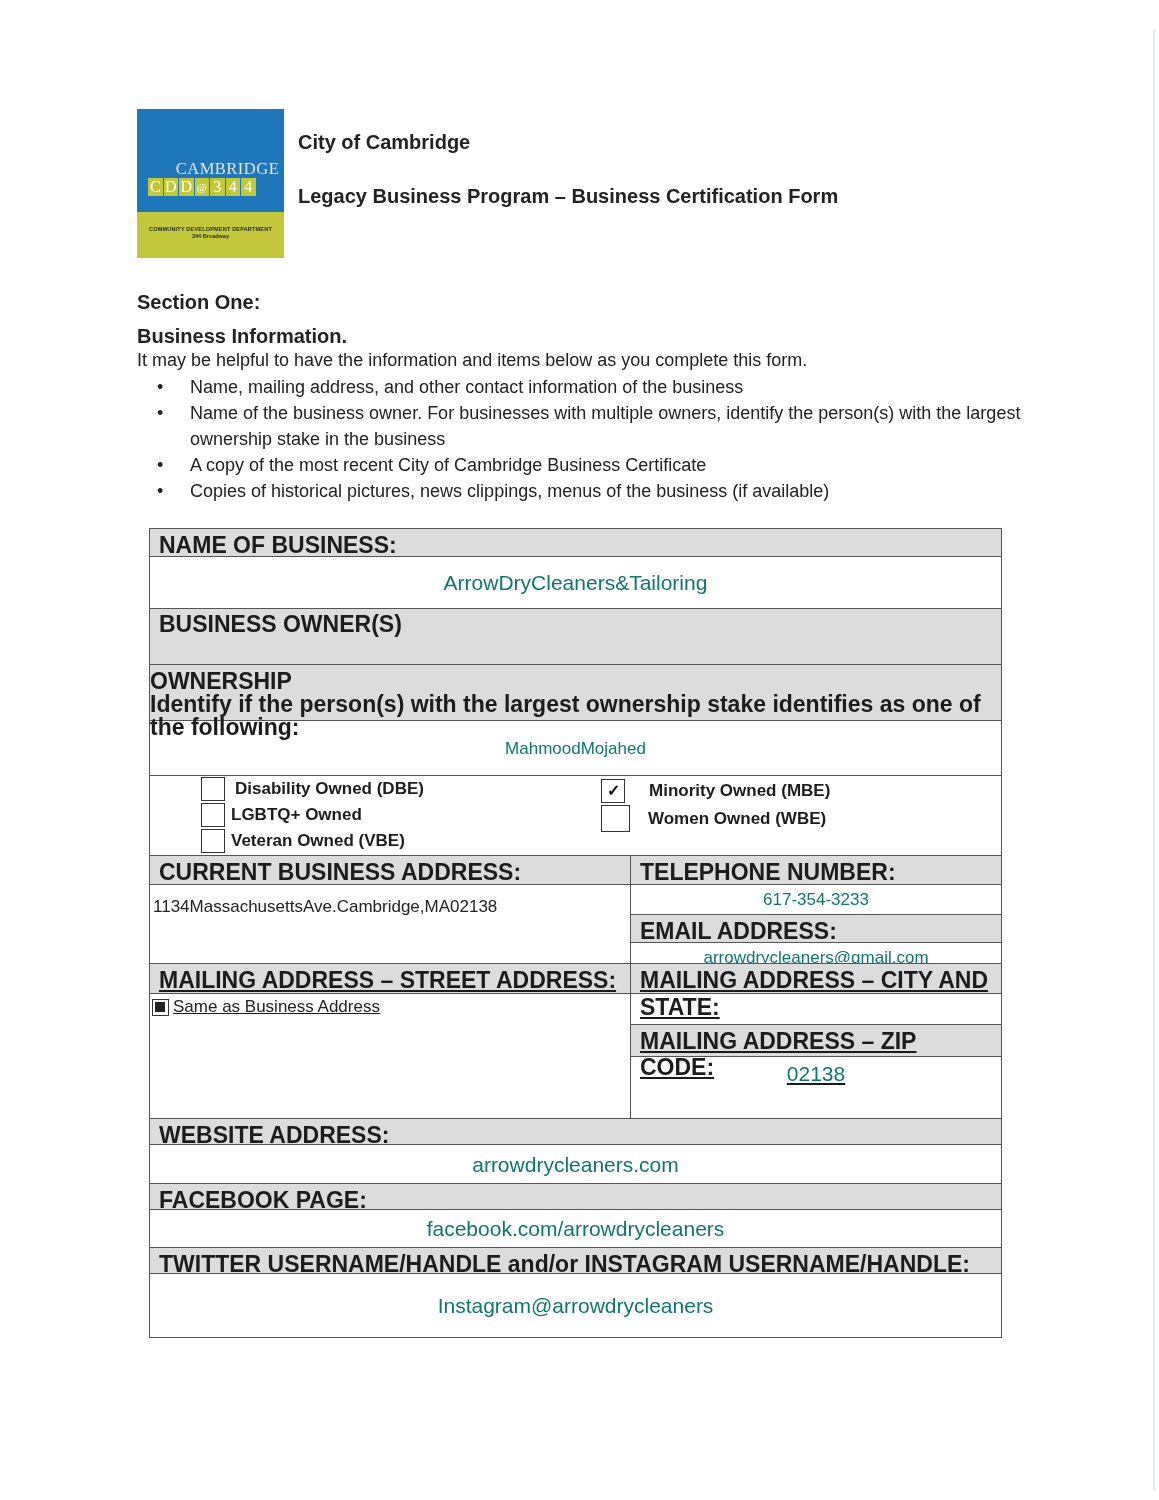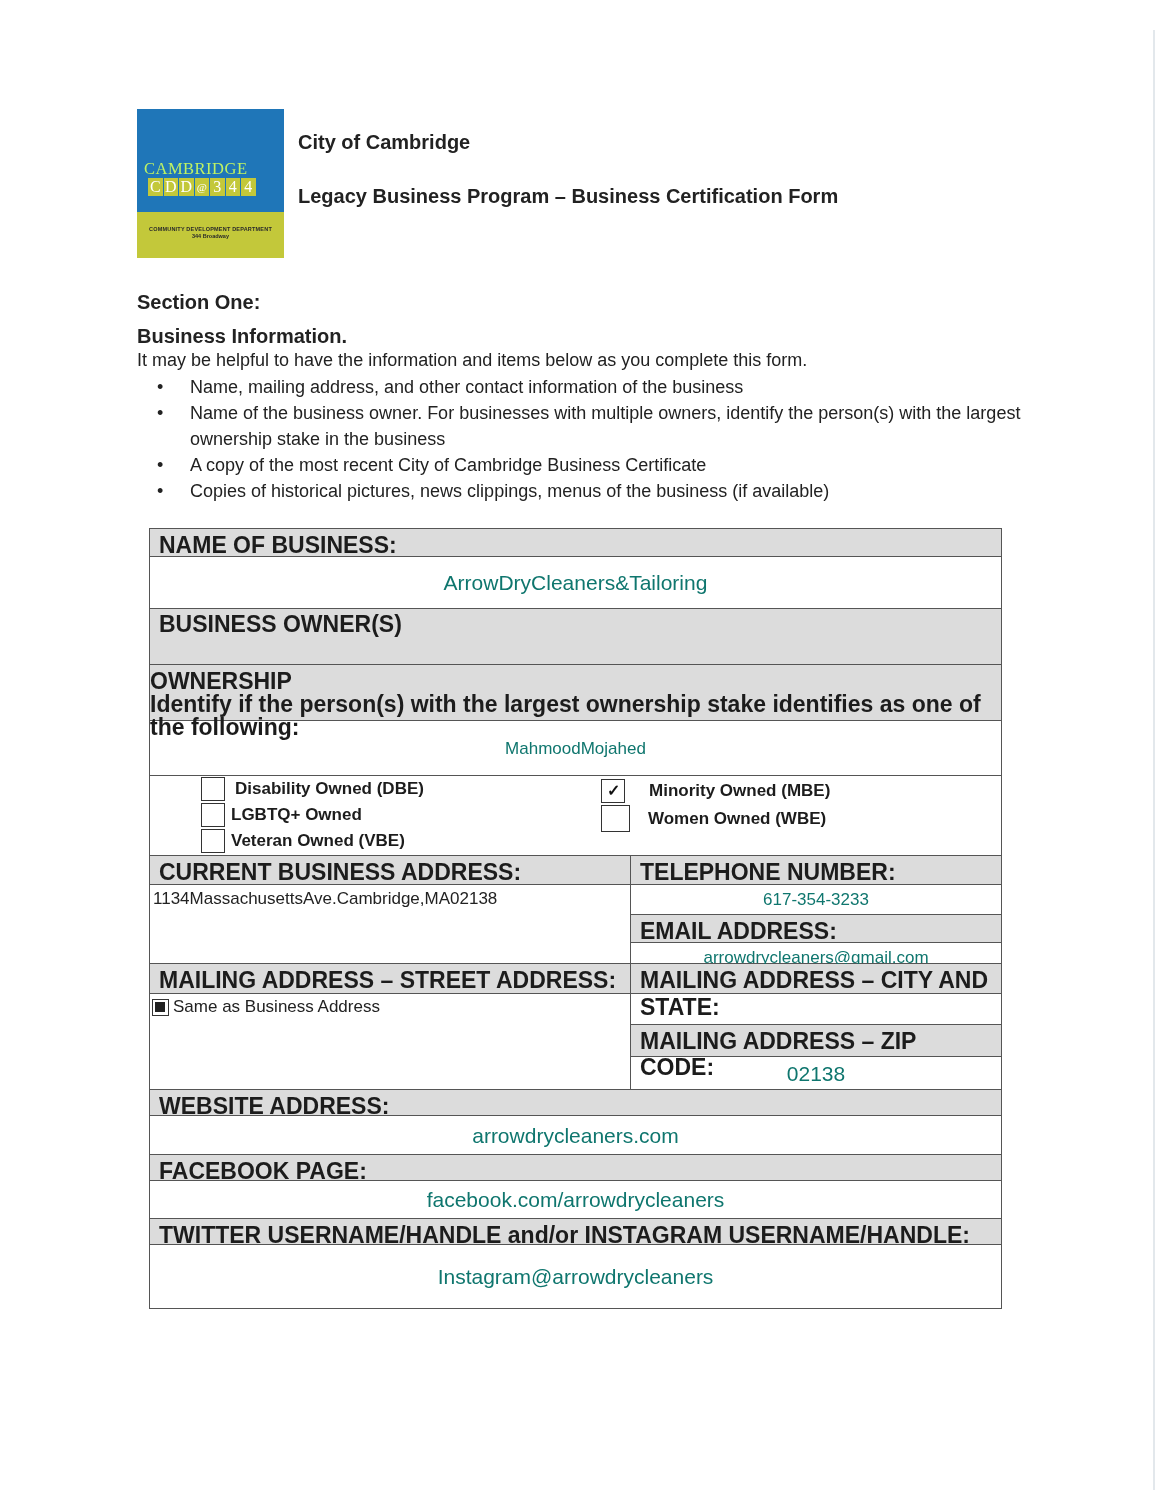--- a/index.html
+++ b/index.html
@@ -7,22 +7,22 @@
     width:1159px; height:1500px; position:relative; overflow:hidden;
     background:#ffffff; color:#1a1a1a;
     font-family:"Liberation Sans", sans-serif;
   }
   .scanline { position:absolute; left:1153px; top:30px; width:2px; height:1460px; background:#e3e8ec; }
 
   
   .logo { position:absolute; left:137px; top:109px; width:147px; height:149px; }
   .logo .top { height:103px; background:#1f76b8; position:relative; }
   .logo .bottom { height:46px; background:#c3c83a; text-align:center; }
-  .logo .cam { position:absolute; top:50px; left:7px; width:100%; text-align:left;
-    font-family:"Liberation Serif", serif; color:#bef264; font-size:16.5px; letter-spacing:0.5px; }
+  .logo .cam { position:absolute; top:50px; left:17px; width:100%; text-align:center;
+    font-family:"Liberation Serif", serif; color:#e5e5e5; font-size:16.5px; letter-spacing:0.5px; }
   .logo .cdd { position:absolute; top:69px; left:11px; display:flex; gap:1px; }
   .logo .cdd span { display:inline-block; width:14.5px; height:18px; background:#c3c83a;
     color:#fff; font-family:"Liberation Serif", serif; font-size:16px; line-height:18px; text-align:center; }
   .logo .cdd span.at { font-size:11px; }
   .logo .dept { font-size:5.5px; font-weight:bold; color:#2a2a2a; padding-top:14px; line-height:7px; letter-spacing:0.2px; }
   .logo .addr { font-size:5.5px; font-weight:bold; color:#2a2a2a; }
 
   .org-title { position:absolute; left:298px; top:131px; font-size:20px; font-weight:bold; color:#222; }
   .form-title { position:absolute; left:298px; top:185px; font-size:20px; font-weight:bold; color:#222; }
 
@@ -125,31 +125,31 @@
     </div>
     <div class="opt" style="left:451px; top:29px;">
       <span class="cb" style="width:29px; height:27px; margin-right:18px;"></span>
       <span>Women Owned (WBE)</span>
     </div>
   </div>
 
   <div class="row split" style="height:108px;">
     <div class="left">
       <div class="hdr sub" style="height:29px;">CURRENT BUSINESS ADDRESS:</div>
-      <div style="padding:4px 3px; font-size:17px; color:#222;">1134MassachusettsAve.Cambridge,MA02138</div>
+      <div style="padding:12px 3px; font-size:17px; color:#222;">1134MassachusettsAve.Cambridge,MA02138</div>
     </div>
     <div class="right">
       <div class="hdr sub" style="height:29px;">TELEPHONE NUMBER:</div>
       <div class="val sub" style="height:30px; line-height:30px; font-size:17px;">617-354-3233</div>
       <div class="hdr sub" style="height:28px;">EMAIL ADDRESS:</div>
       <div class="val sub" style="height:29px; line-height:29px; font-size:17px;">arrowdrycleaners@gmail.com</div>
     </div>
   </div>
 
-  <div class="row split" style="height:126px;">
+  <div class="row split" style="height:155px;text-decoration:underline;">
     <div class="left">
       <div class="hdr sub" style="height:30px;">MAILING ADDRESS – STREET ADDRESS:</div>
       <div style="padding:3px 2px; font-size:17px; color:#222;">
         <span class="small-cb"></span><span>Same as Business Address</span>
       </div>
     </div>
     <div class="right">
       <div class="hdr sub" style="height:30px;">MAILING ADDRESS – CITY AND STATE:</div>
       <div class="val sub" style="height:31px; line-height:31px; font-size:17px;"></div>
       <div class="hdr sub" style="height:32px; line-height:26px;">MAILING ADDRESS – ZIP CODE:</div>

